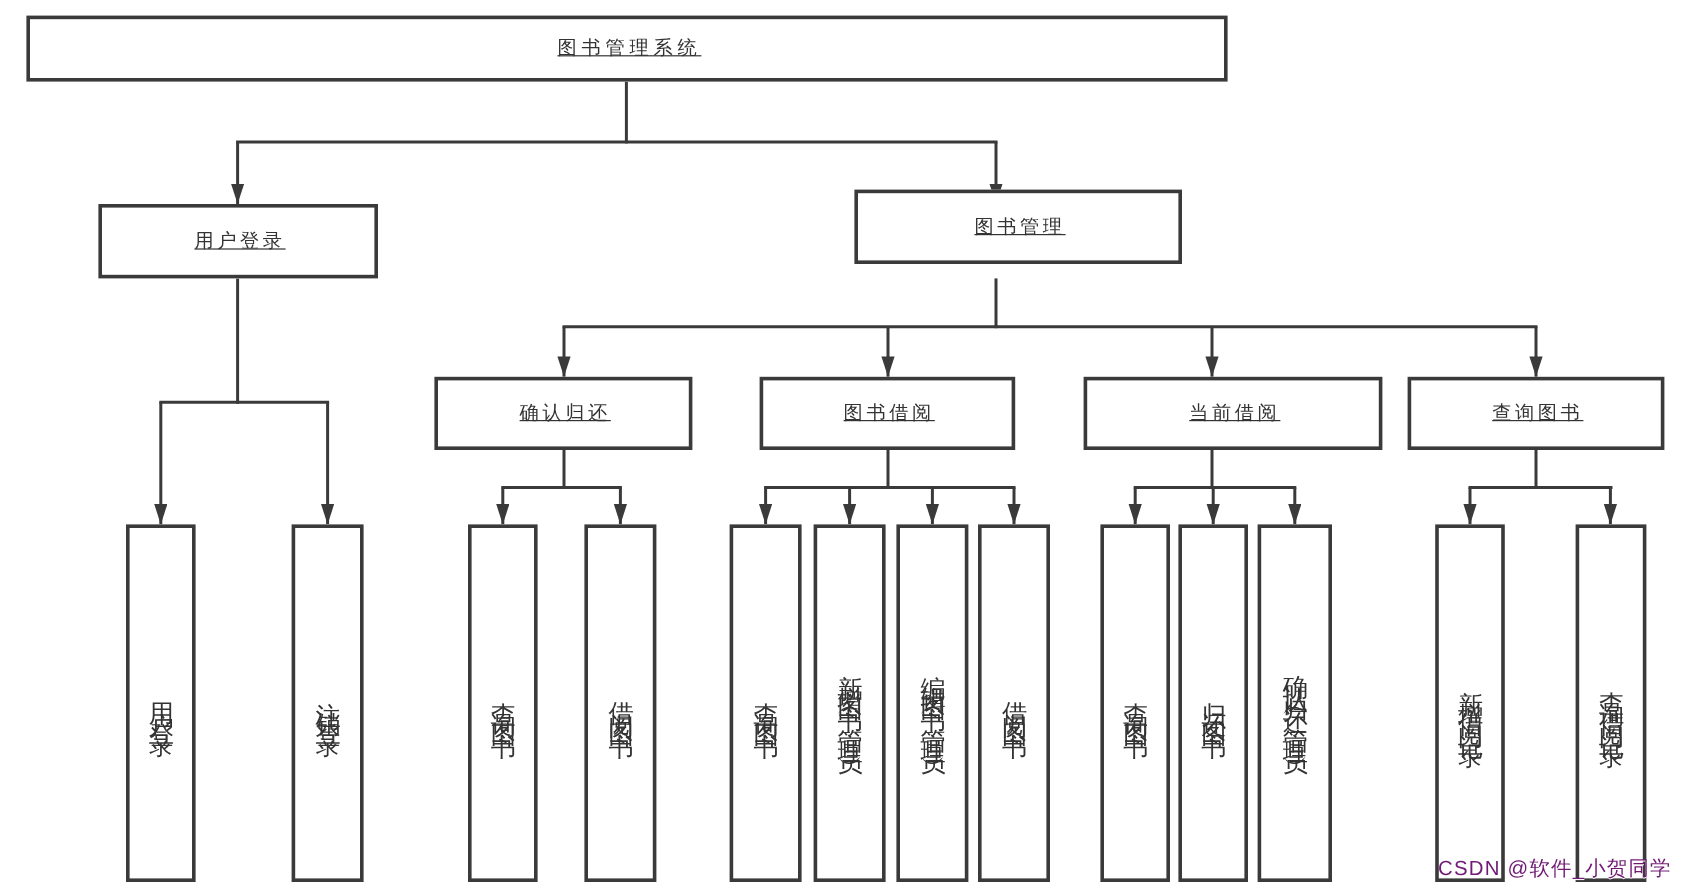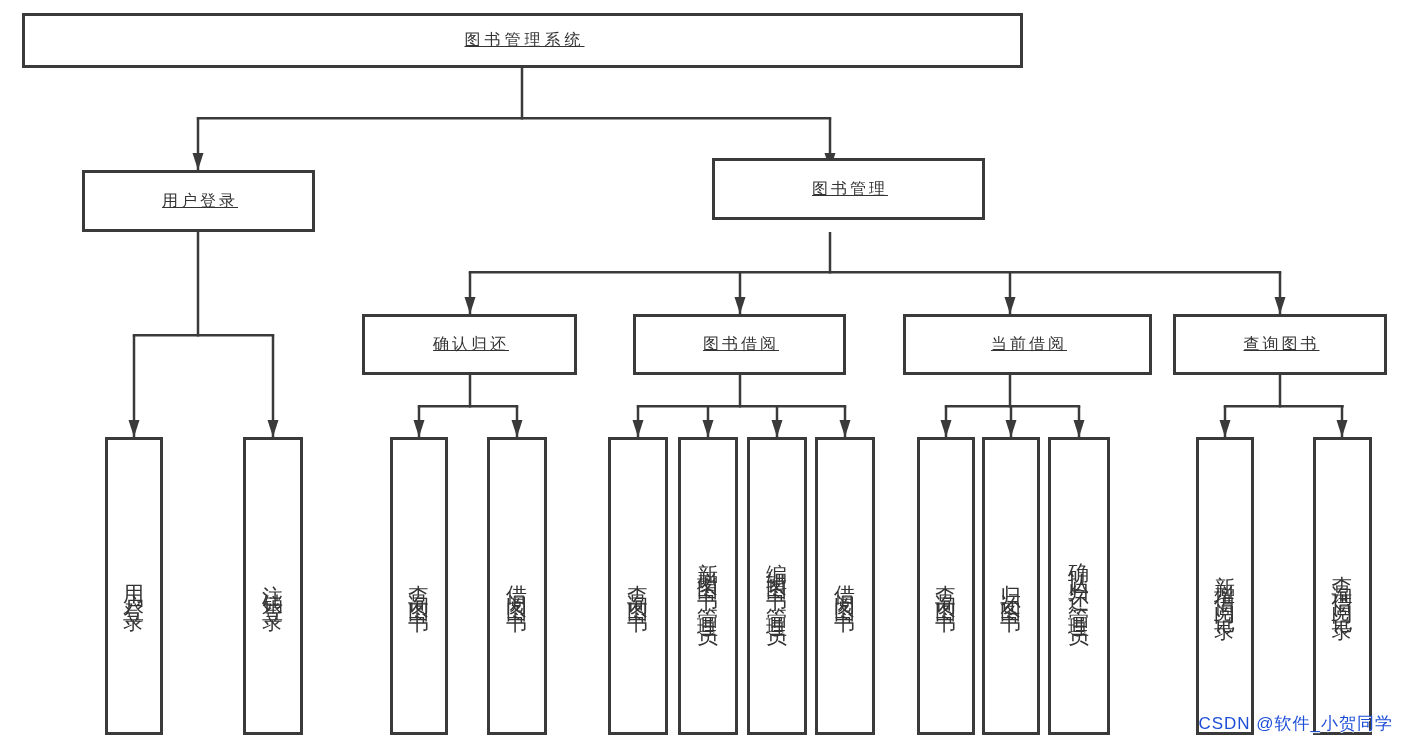--- a/index.html
+++ b/index.html
@@ -42,21 +42,21 @@
     font-size: 21px;
     letter-spacing: 9px;
     line-height: 1;
     white-space: nowrap;
   }
   .watermark {
     position: absolute;
     right: 12px;
     top: 712px;
     font-size: 17px;
-    color: #1d4ed8;
+    color: #701a75;
     letter-spacing: 1px;
     z-index: 3;
     text-shadow: 0 1px 0 #ffffff;
   }
 </style>
 </head>
 <body>
 
 <div class="stage">
 

